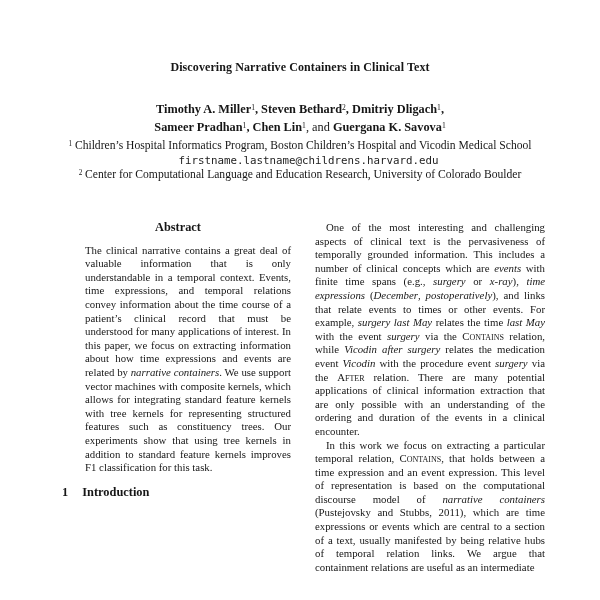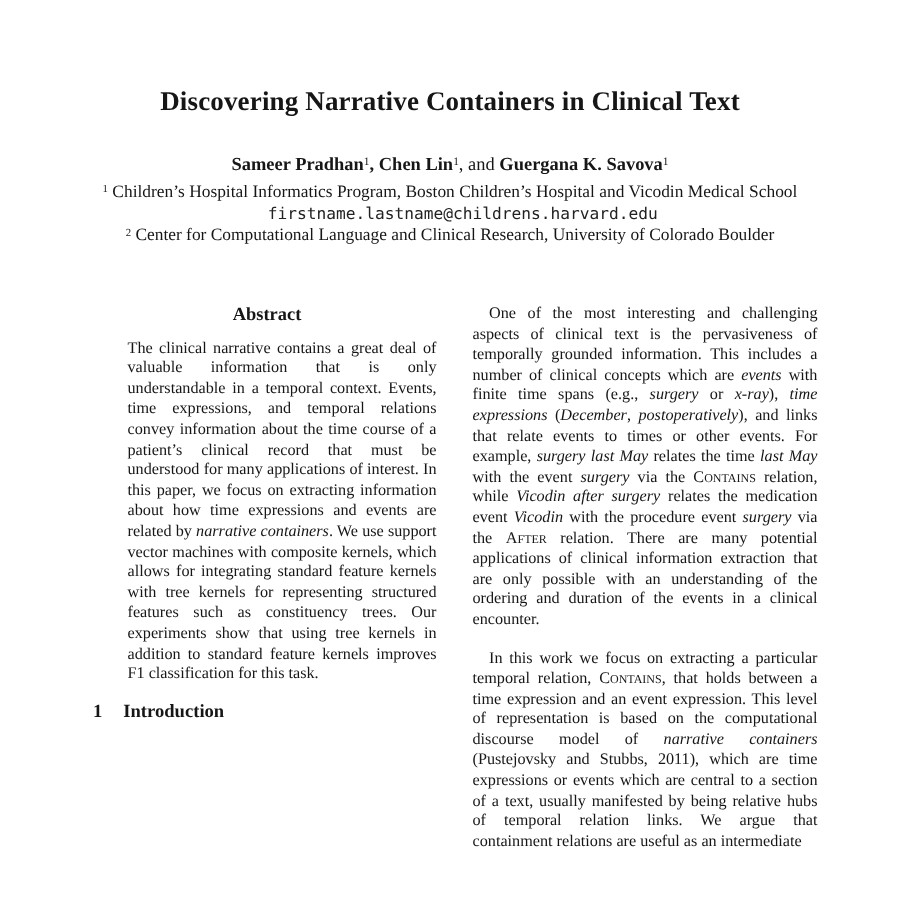--- a/index.html
+++ b/index.html
@@ -7,21 +7,21 @@
     width: 600px; height: 600px; overflow: hidden;
     background: #ffffff;
     font-family: "Liberation Serif", "DejaVu Serif", serif;
     color: #161616;
   }
   .page { width: 600px; height: 600px; position: relative; }
 
   .title {
     margin: 0; padding-top: 58px;
     text-align: center;
-    font-size: 18px; font-weight: bold; line-height: 19px;
+    font-size: 12px; font-weight: bold; line-height: 19px;
     letter-spacing: 0.1px;
   }
 
   .authors { margin-top: 24px; text-align: center; font-size: 12.3px; line-height: 17px; }
   .affils  { margin-top: 2px;  text-align: center; font-size: 11.6px; line-height: 14px; }
   .email   {
     font-family: "DejaVu Sans Mono", "Liberation Mono", monospace;
     font-size: 10.8px; line-height: 14px; color: #222; padding-left: 17px;
   }
 
@@ -34,42 +34,43 @@
     text-align: center; font-weight: bold; font-size: 12.3px;
     margin-bottom: 9px;
   }
   .abstract-body { margin: 0 3px 0 23px; }
 
   .section-heading { font-weight: bold; font-size: 12.4px; margin-top: 11px; margin-bottom: 9px; }
   .sec-num { margin-right: 14px; }
 
   p { margin: 0; }
   .par-indent { text-indent: 11px; }
-  .par-gap { margin-top: 12px; }
+  .par-gap { margin-top: 0; }
 
   .seg-b  { font-weight: bold; }
   .seg-i  { font-style: italic; }
   .seg-sc { font-variant: small-caps; }
   .seg-sup { font-size: 0.62em; position: relative; top: -0.45em; }
 </style>
 </head>
 <body>
 
 <div class="page">
 
   <h1 class="title">Discovering Narrative Containers in Clinical Text</h1>
 
   <div class="authors">
+    <div><span class="seg-b">Timothy A. Miller</span><span class="seg-sup">1</span><span class="seg-b">, </span><span class="seg-b">Steven Bethard</span><span class="seg-sup">2</span><span class="seg-b">, </span><span class="seg-b">Dmitriy Dligach</span><span class="seg-sup">1</span><span class="seg-b">,</span></div>
     <div><span class="seg-b">Sameer Pradhan</span><span class="seg-sup">1</span><span class="seg-b">, </span><span class="seg-b">Chen Lin</span><span class="seg-sup">1</span><span>, and </span><span class="seg-b">Guergana K. Savova</span><span class="seg-sup">1</span></div>
   </div>
 
   <div class="affils">
     <div><span class="seg-sup">1</span><span> Children’s Hospital Informatics Program, Boston Children’s Hospital and Vicodin Medical School</span></div>
     <div class="email">firstname.lastname@childrens.harvard.edu</div>
-    <div><span class="seg-sup">2</span><span> Center for Computational Language and Clinical Research, University of Colorado Boulder</span></div>
+    <div><span class="seg-sup">2</span><span> Center for Computational Language and Education Research, University of Colorado Boulder</span></div>
   </div>
 
   <div class="columns">
 
     <div class="col col-left">
       <div class="abstract-heading">Abstract</div>
       <p class="abstract-body"><span>The clinical narrative contains a great deal of valuable information that is only understandable in a temporal context.  Events, time expressions, and temporal relations convey information about the time course of a patient’s clinical record that must be understood for many applications of interest.  In this paper, we focus on extracting information about how time expressions and events are related by </span><span class="seg-i">narrative containers</span><span>.  We use support vector machines with composite kernels, which allows for integrating standard feature kernels with tree kernels for representing structured features such as constituency trees.  Our experiments show that using tree kernels in addition to standard feature kernels improves F1 classification for this task.</span></p>
 
       <div class="section-heading">
         <span class="sec-num">1</span><span class="sec-title">Introduction</span>

